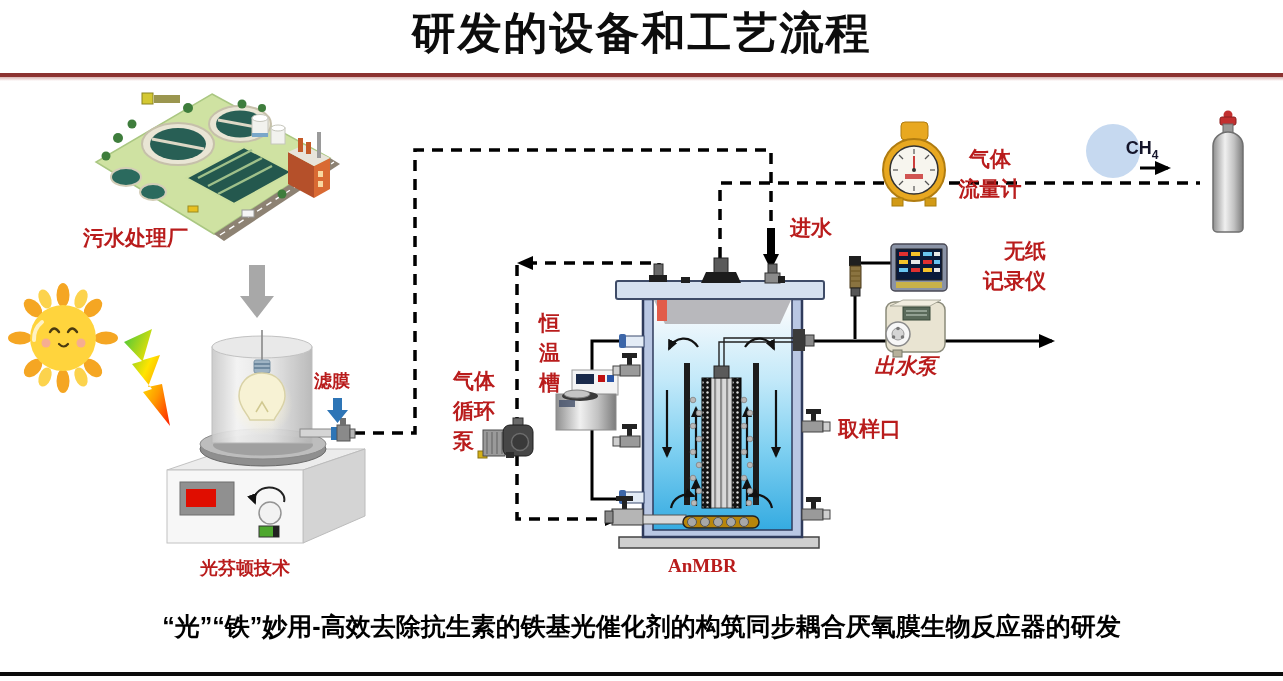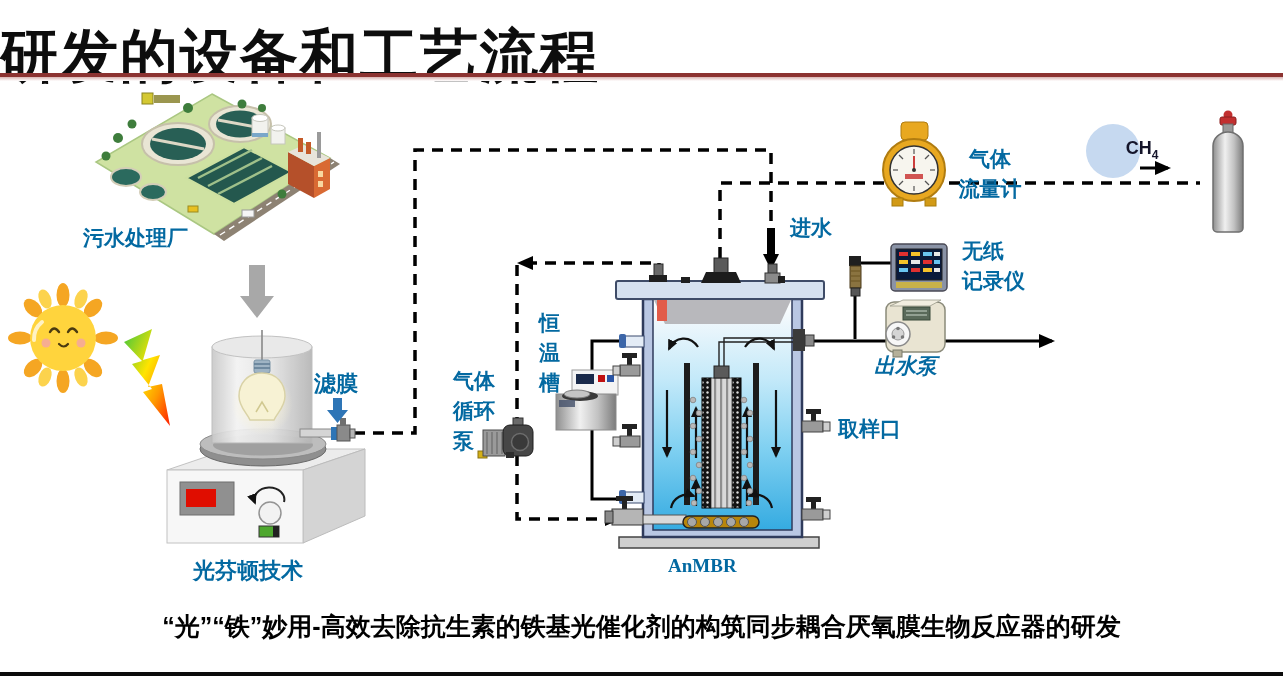--- a/index.html
+++ b/index.html
@@ -1,26 +1,26 @@
 <!DOCTYPE html>
 <html><head>
 <meta charset="utf-8">
 <style>
   html,body{margin:0;padding:0;background:#888;}
   #slide{position:relative;width:1283px;height:681px;background:#ffffff;overflow:hidden;
          font-family:"Liberation Sans","DejaVu Sans",sans-serif;}
   .abs{position:absolute;}
-  #title{left:0;top:18px;width:100%;text-align:left;font-size:58px;font-weight:800;
+  #title{left:0;top:4px;width:100%;text-align:center;font-size:44px;font-weight:800;
          color:#0d0d0d;letter-spacing:2px;}
   #title-rule{left:0;top:73px;width:100%;height:4px;background:#8c3331;}
   #title-rule-shadow{left:0;top:77px;width:100%;height:4px;
          background:linear-gradient(#d9b4b2,#ffffff);}
   #bottom-rule{left:0;top:672px;width:100%;height:4px;background:#0b0b0b;}
   #caption{left:0;top:610px;width:100%;text-align:center;font-size:25px;font-weight:700;color:#000;}
-  .lbl{font-weight:700;color:#0369a1;white-space:nowrap;} .lbl-21{font-size:21px;} .lbl-22{font-size:22px;}
+  .lbl{font-weight:700;color:#b91c1c;white-space:nowrap;} .lbl-21{font-size:21px;} .lbl-22{font-size:18px;}
   .stack{line-height:30px;}
   #anmbr-label{font-family:"Liberation Serif","DejaVu Serif",serif;font-size:19px;font-weight:700;}
   #methane-label{left:1092px;top:138px;width:44px;text-align:center;font-size:18px;
          font-weight:700;color:#15152a;margin-left:28px;}
   #methane-label sub{font-size:12px;}
   svg{position:absolute;left:0;top:0;}
 </style>
 </head>
 <body>
 
@@ -424,21 +424,21 @@
       <circle cx="898" cy="334" r="12" fill="#f7f7f7" stroke="#8a8a8a" stroke-width="1.5"></circle>
       <circle cx="898" cy="334" r="6" fill="#d5d5d5" stroke="#9a9a9a"></circle>
       <circle cx="898" cy="328.5" r="1.8" fill="#777"></circle>
         <circle cx="893.5" cy="337" r="1.8" fill="#777"></circle>
       <circle cx="902.5" cy="337" r="1.8" fill="#777"></circle>
       <rect x="893" y="350" width="9" height="7" fill="#b5b09a" stroke="#7a7a6a"></rect>
     </g>
   </svg>
 
   <div class="abs lbl lbl-21" style="left:83px;top:224px;">污水处理厂</div>
-  <div class="abs lbl lbl-22" style="left:193px;top:556px;">光芬顿技术</div>
+  <div class="abs lbl lbl-22" style="left:200px;top:556px;">光芬顿技术</div>
   <div class="abs lbl lbl-22" style="left:314px;top:369px;">滤膜</div>
 
   <div class="abs lbl lbl-21 stack" style="left:453px;top:366px;">
     <div>气体</div>
     <div>循环</div>
     <div>泵</div>
   </div>
 
   <div class="abs lbl lbl-21 stack" style="left:539px;top:308px;">
     <div>恒</div>
@@ -446,21 +446,21 @@
     <div>槽</div>
   </div>
 
   <div class="abs lbl lbl-21" style="left:790px;top:214px;">进水</div>
 
   <div class="abs lbl lbl-21 stack" style="left:948px;top:144px;width:84px;text-align:center;">
     <div>气体</div>
     <div>流量计</div>
   </div>
 
-  <div class="abs lbl lbl-21 stack" style="left:962px;top:236px;width:84px;text-align:left;">
+  <div class="abs lbl lbl-21 stack" style="left:962px;top:236px;width:84px;text-align:right;">
     <div>无纸</div>
     <div>记录仪</div>
   </div>
 
   <div class="abs lbl lbl-21" style="left:874px;top:352px;font-style:italic;">出水泵</div>
   <div class="abs lbl lbl-21" style="left:838px;top:415px;">取样口</div>
   <div class="abs lbl" id="anmbr-label" style="left:668px;top:555px;">AnMBR</div>
 
   <div class="abs" id="methane-label"><span>CH</span><sub>4</sub></div>
 

